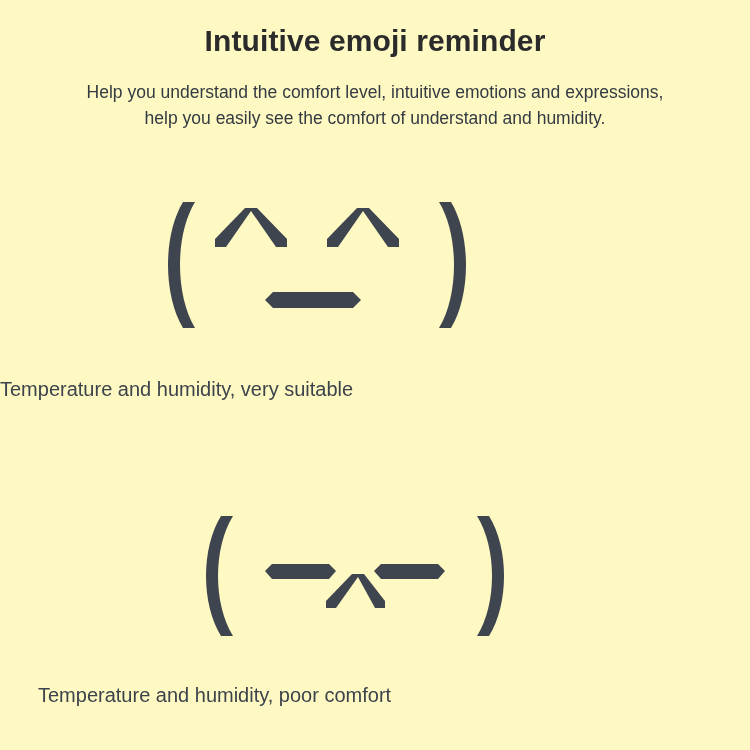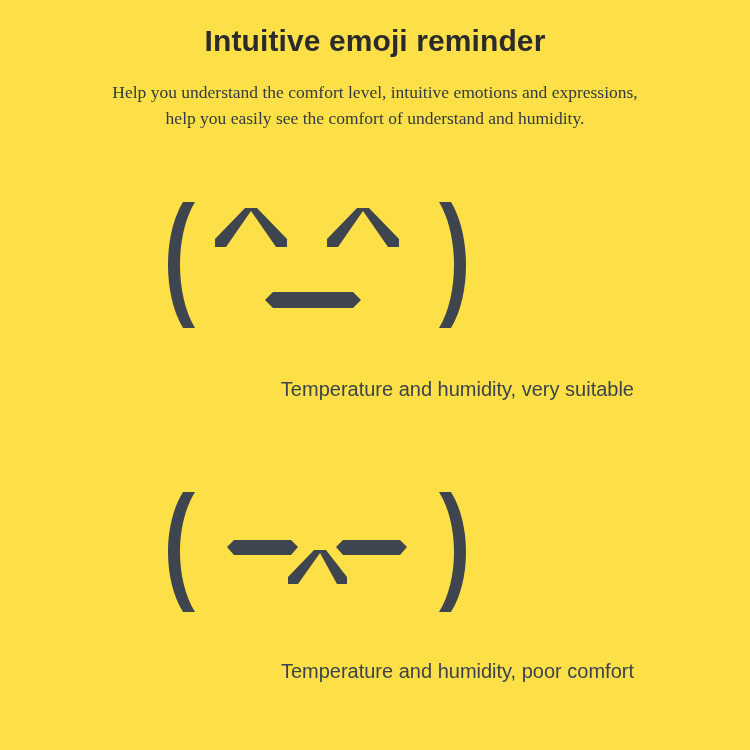--- a/index.html
+++ b/index.html
@@ -10,21 +10,21 @@
     width: 750px;
     height: 750px;
     background: #bfd0e6;
     font-family: "Liberation Sans", sans-serif;
     overflow: hidden;
   }
   .page {
     position: relative;
     width: 750px;
     height: 750px;
-    background: #fde047;
+    background: #fef9c3;
     box-sizing: border-box;
   }
 
   
   .header {
     position: absolute;
     top: 0;
     left: 0;
     width: 750px;
     padding-top: 22px;
@@ -33,41 +33,41 @@
   .title {
     font-family: "Liberation Sans", sans-serif;
     font-size: 30px;
     font-weight: bold;
     color: #2b2b2b;
     letter-spacing: 0.1px;
     line-height: 38px;
     margin: 0;
   }
   .subtitle {
-    font-family: Liberation Serif, serif;
+    font-family: Liberation Sans, sans-serif;
     font-size: 17.5px;
     font-weight: normal;
     color: #333a42;
     line-height: 26px;
     margin: 19px auto 0 auto;
     width: 700px;
   }
   .subtitle span {
     display: block;
   }
 
   
   .emoji-block {
     position: absolute;
     left: 0;
     width: 634px;
-    text-align: right;
+    text-align: left;
   }
   #emoji-block-1 { top: 190px; }
-  #emoji-block-2 { top: 482px; }
+  #emoji-block-2 { top: 506px; margin-left: 38px; }
 
   .face {
     display: block;
     margin: 0 auto;
   }
 
   .caption {
     font-family: "Liberation Sans", sans-serif;
     font-size: 20px;
     color: #3c434b;

